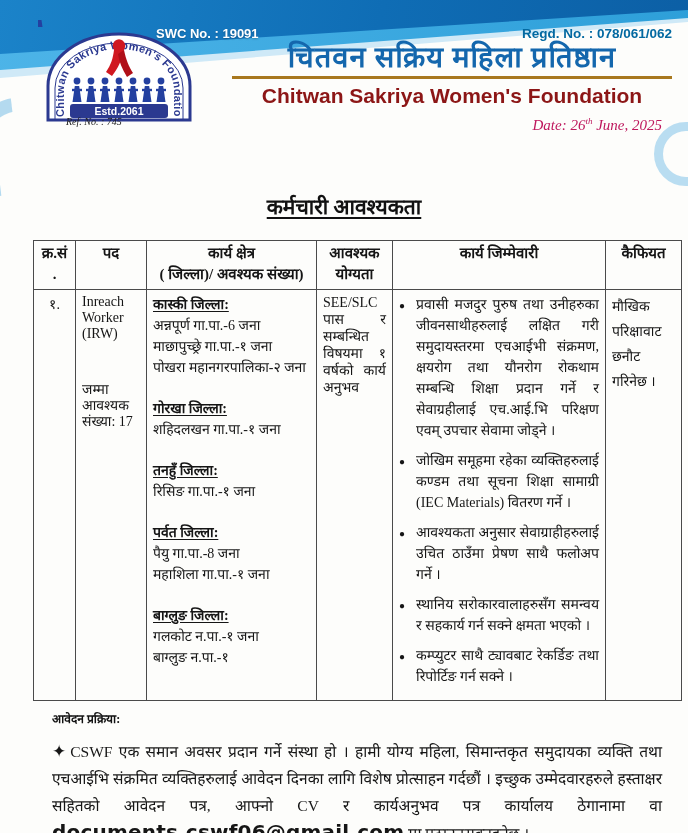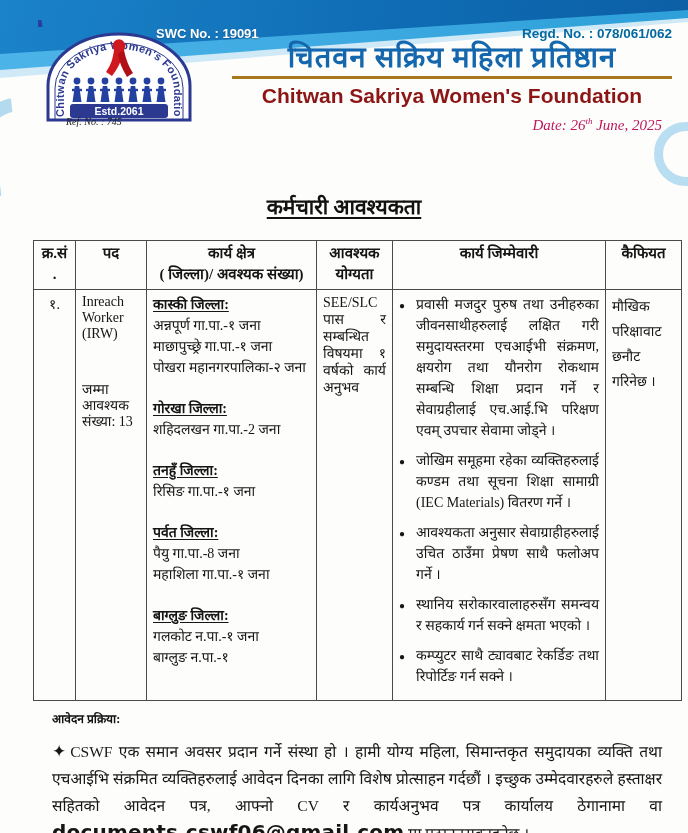--- a/index.html
+++ b/index.html
@@ -236,32 +236,32 @@
         <th>
             <div>कैफियत</div>
           </th>
       </tr>
     </thead>
     <tbody>
       <tr style="height:398px;">
         <td class="cell-sn">१.</td>
         <td class="cell-pos">
           <div>Inreach Worker (IRW)</div>
-          <div class="pos-total">जम्मा आवश्यक संख्या: 13</div>
+          <div class="pos-total">जम्मा आवश्यक संख्या: 17</div>
         </td>
         <td class="cell-area">
           <div class="district-group">
             <div class="district-head">कास्की जिल्ला:</div>
-            <div>अन्नपूर्ण गा.पा.-१ जना</div>
+            <div>अन्नपूर्ण गा.पा.-6 जना</div>
             <div>माछापुच्छ्रे गा.पा.-१ जना</div>
             <div>पोखरा महानगरपालिका-२ जना</div>
           </div>
           <div class="district-group">
             <div class="district-head">गोरखा जिल्ला:</div>
-            <div>शहिदलखन गा.पा.-2 जना</div>
+            <div>शहिदलखन गा.पा.-१ जना</div>
           </div>
           <div class="district-group">
             <div class="district-head">तनहुँ जिल्ला:</div>
             <div>रिसिङ गा.पा.-१ जना</div>
           </div>
           <div class="district-group">
             <div class="district-head">पर्वत जिल्ला:</div>
             <div>पैयु गा.पा.-8 जना</div>
             <div>महाशिला गा.पा.-१ जना</div>
           </div>

